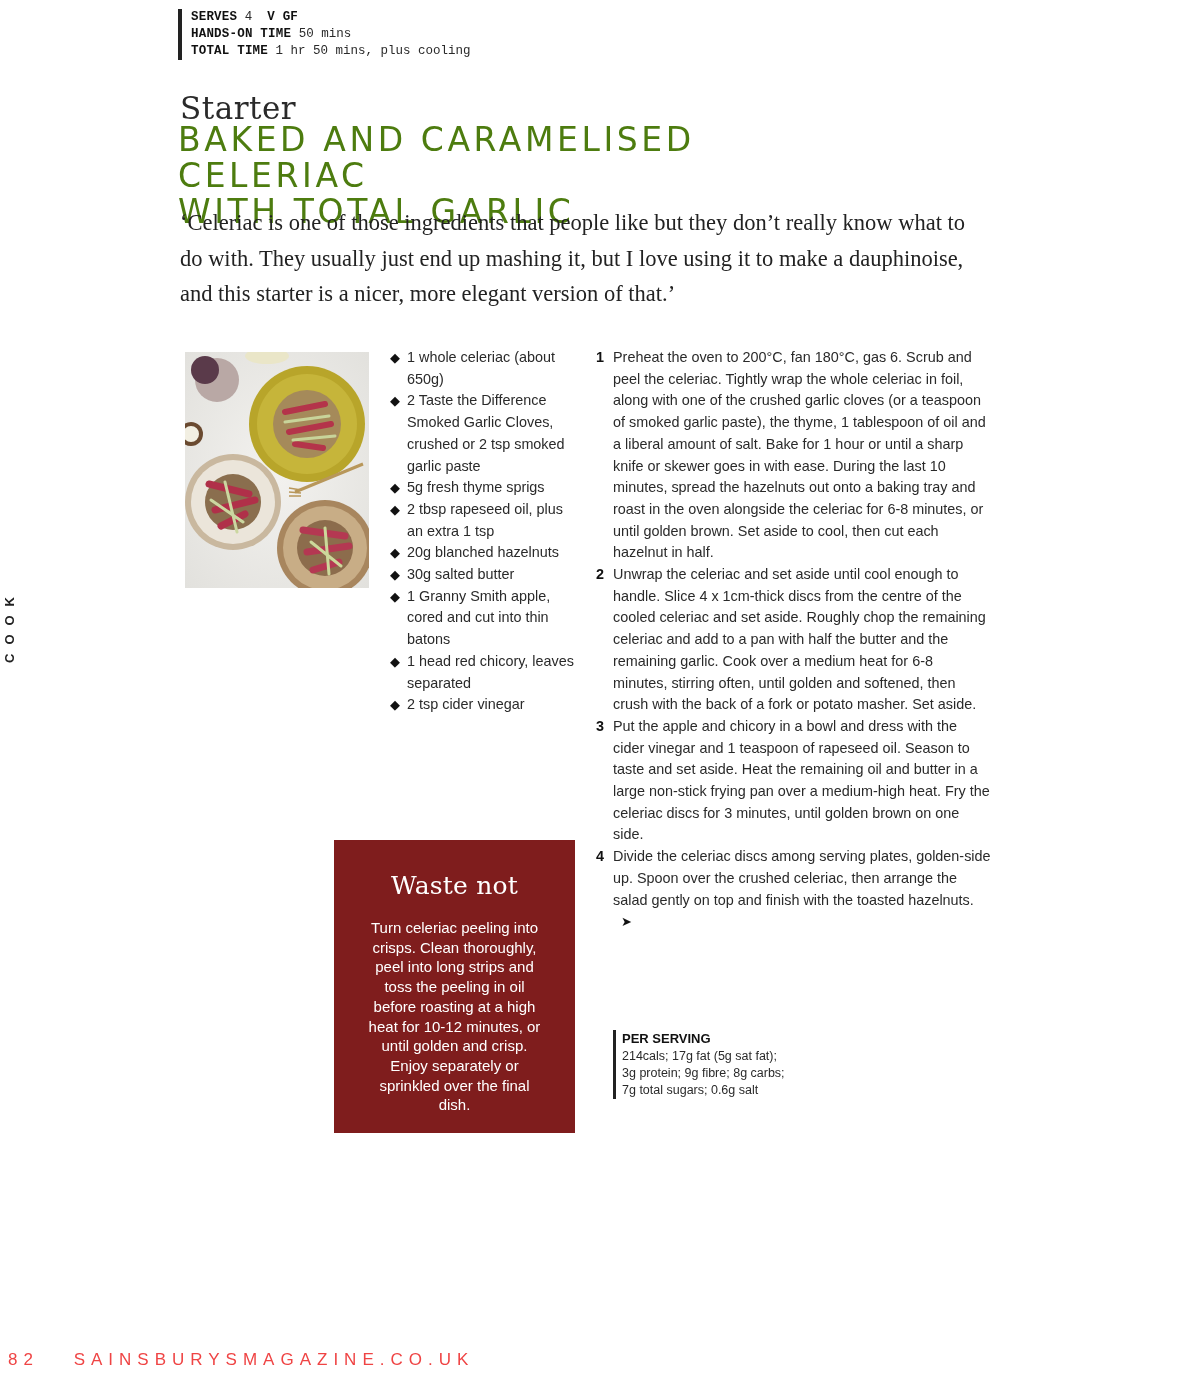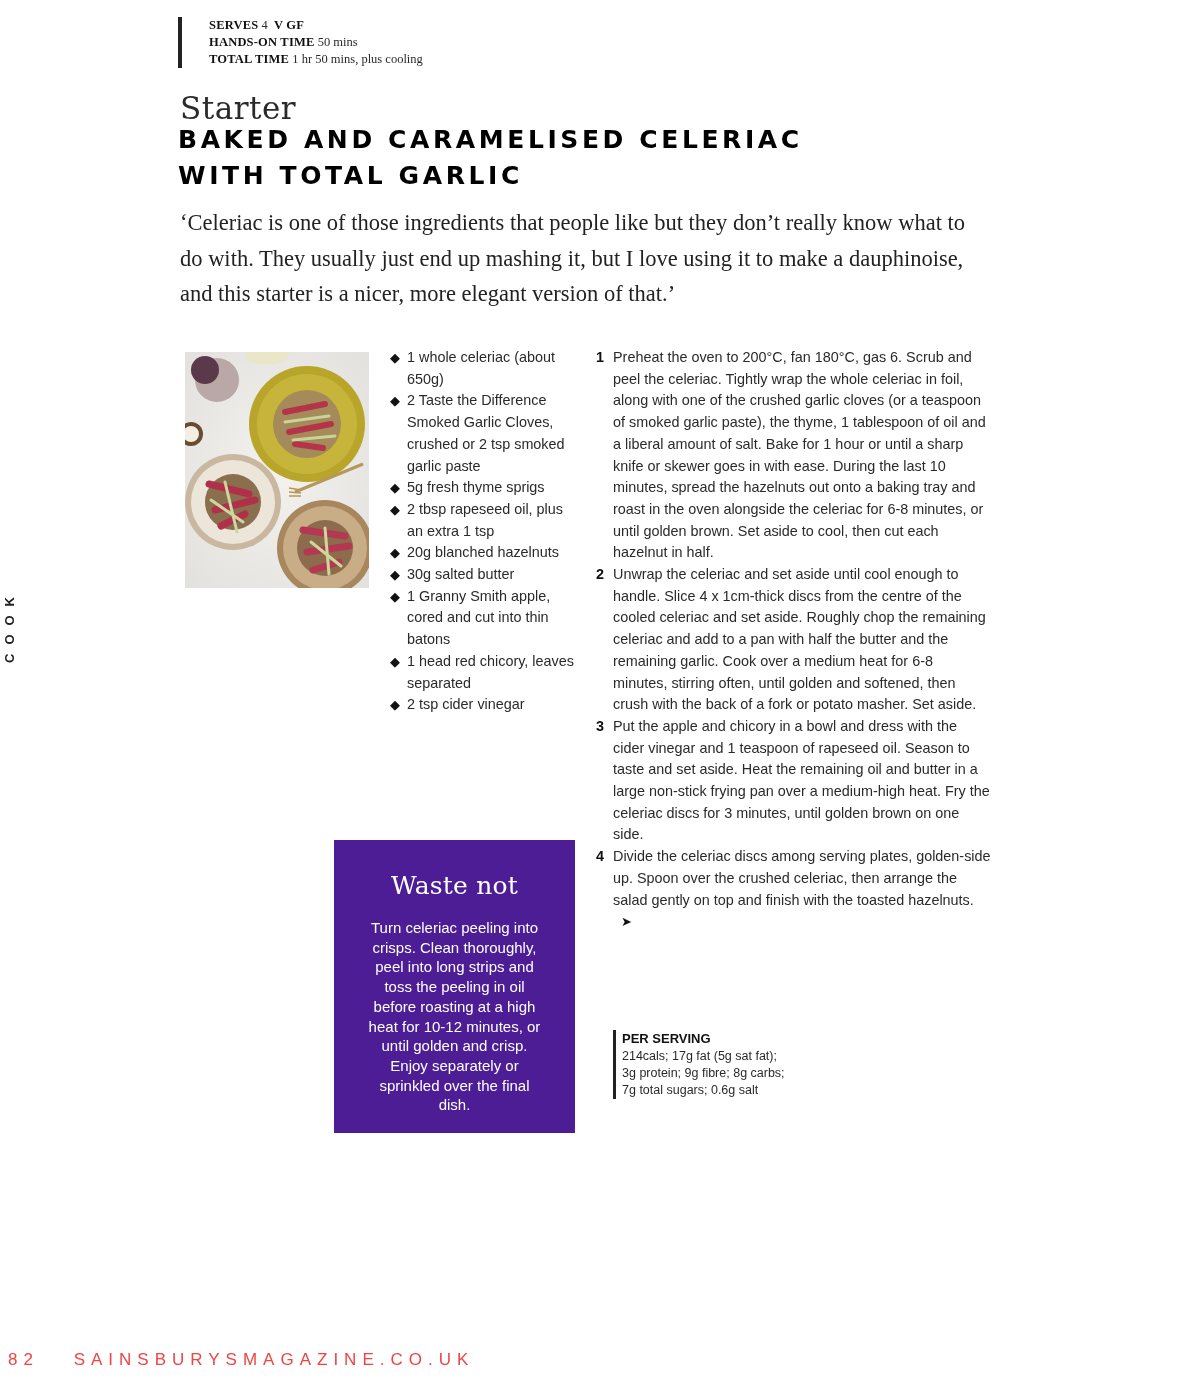--- a/index.html
+++ b/index.html
@@ -1,42 +1,42 @@
 <!DOCTYPE html>
 <html><head>
 <meta charset="utf-8">
 <style>
   html, body { margin:0; padding:0; }
   body { width:1200px; height:1399px; background:#ffffff; position:relative; overflow:hidden; color:#1f1f1f; font-family:"DejaVu Sans", sans-serif; }
   .abs { position:absolute; }
 
   
-  .meta { left:178px; top:17px; border-left:4px solid #222; padding-left:27px; font-size:12.5px; line-height:17px; color:#2a2a2a; font-family:Liberation Serif, serif; }
+  .meta { left:178px; top:9px; border-left:4px solid #222; padding-left:9px; font-size:12.5px; line-height:17px; color:#2a2a2a; font-family:Liberation Mono, monospace; }
   .meta b { font-weight:700; letter-spacing:0.2px; color:#111; }
 
   .category { left:180px; top:90px; font-family:"DejaVu Serif", serif; font-size:31px; color:#2a2a2a; letter-spacing:0.5px; }
-  .title { left:178px; top:122px; font-family:"DejaVu Sans", sans-serif; font-weight:700; font-size:25px; letter-spacing:3.6px; line-height:36px; color:#000000; width:700px; }
+  .title { left:178px; top:122px; font-family:"DejaVu Sans", sans-serif; font-weight:400; font-size:33px; letter-spacing:3.6px; line-height:36px; color:#4d7c0f; width:700px; }
   .intro { left:180px; top:205px; width:800px; font-family:"Liberation Serif", serif; font-size:22.5px; line-height:35.5px; color:#222; }
 
   
   .photo { left:185px; top:352px; width:184px; height:236px; overflow:hidden; background:#efeeec; }
 
   
   .ingredients { left:390px; top:347px; width:190px; margin:0; padding:0; list-style:none; font-family:"Liberation Sans", sans-serif; font-size:14.4px; line-height:21.7px; color:#2a2a2a; }
   .ingredients li { position:relative; padding-left:17px; }
   .ingredients li .diamond { position:absolute; left:0; top:0; font-size:13px; color:#111; }
 
   
   .method { left:596px; top:347px; width:395px; margin:0; padding:0; list-style:none; font-family:"Liberation Sans", sans-serif; font-size:14.4px; line-height:21.7px; color:#2a2a2a; }
   .method li { position:relative; padding-left:17px; }
   .method li .num { position:absolute; left:0; top:0; font-weight:700; color:#111; }
   .arrow { display:inline-block; margin-left:8px; font-size:13px; color:#111; }
 
   
-  .waste { left:334px; top:840px; width:241px; height:293px; background:#4c1d95; color:#fff; text-align:center; box-sizing:border-box; padding-top:30px; }
+  .waste { left:334px; top:840px; width:241px; height:293px; background:#7f1d1d; color:#fff; text-align:center; box-sizing:border-box; padding-top:30px; }
   .waste h3 { margin:0 0 3px 0; font-family:"DejaVu Serif", serif; font-weight:400; font-size:25px; line-height:32px; letter-spacing:0.2px; }
   .waste p { margin:16px; font-family:"Liberation Sans", sans-serif; font-size:15px; line-height:19.7px; padding:0 12px; }
 
   
   .nutrition { left:613px; top:1030px; border-left:3px solid #222; padding-left:6px; font-family:"Liberation Sans", sans-serif; font-size:12.5px; line-height:17px; color:#2a2a2a; }
   .nutrition b { font-weight:700; color:#111; font-size:13px; }
 
   
   .side-label { left:2px; top:588px; width:22px; font-family:"Liberation Sans", sans-serif; font-weight:700; font-size:13px; color:#222; letter-spacing:9px; writing-mode:vertical-rl; transform:rotate(180deg); }
 

